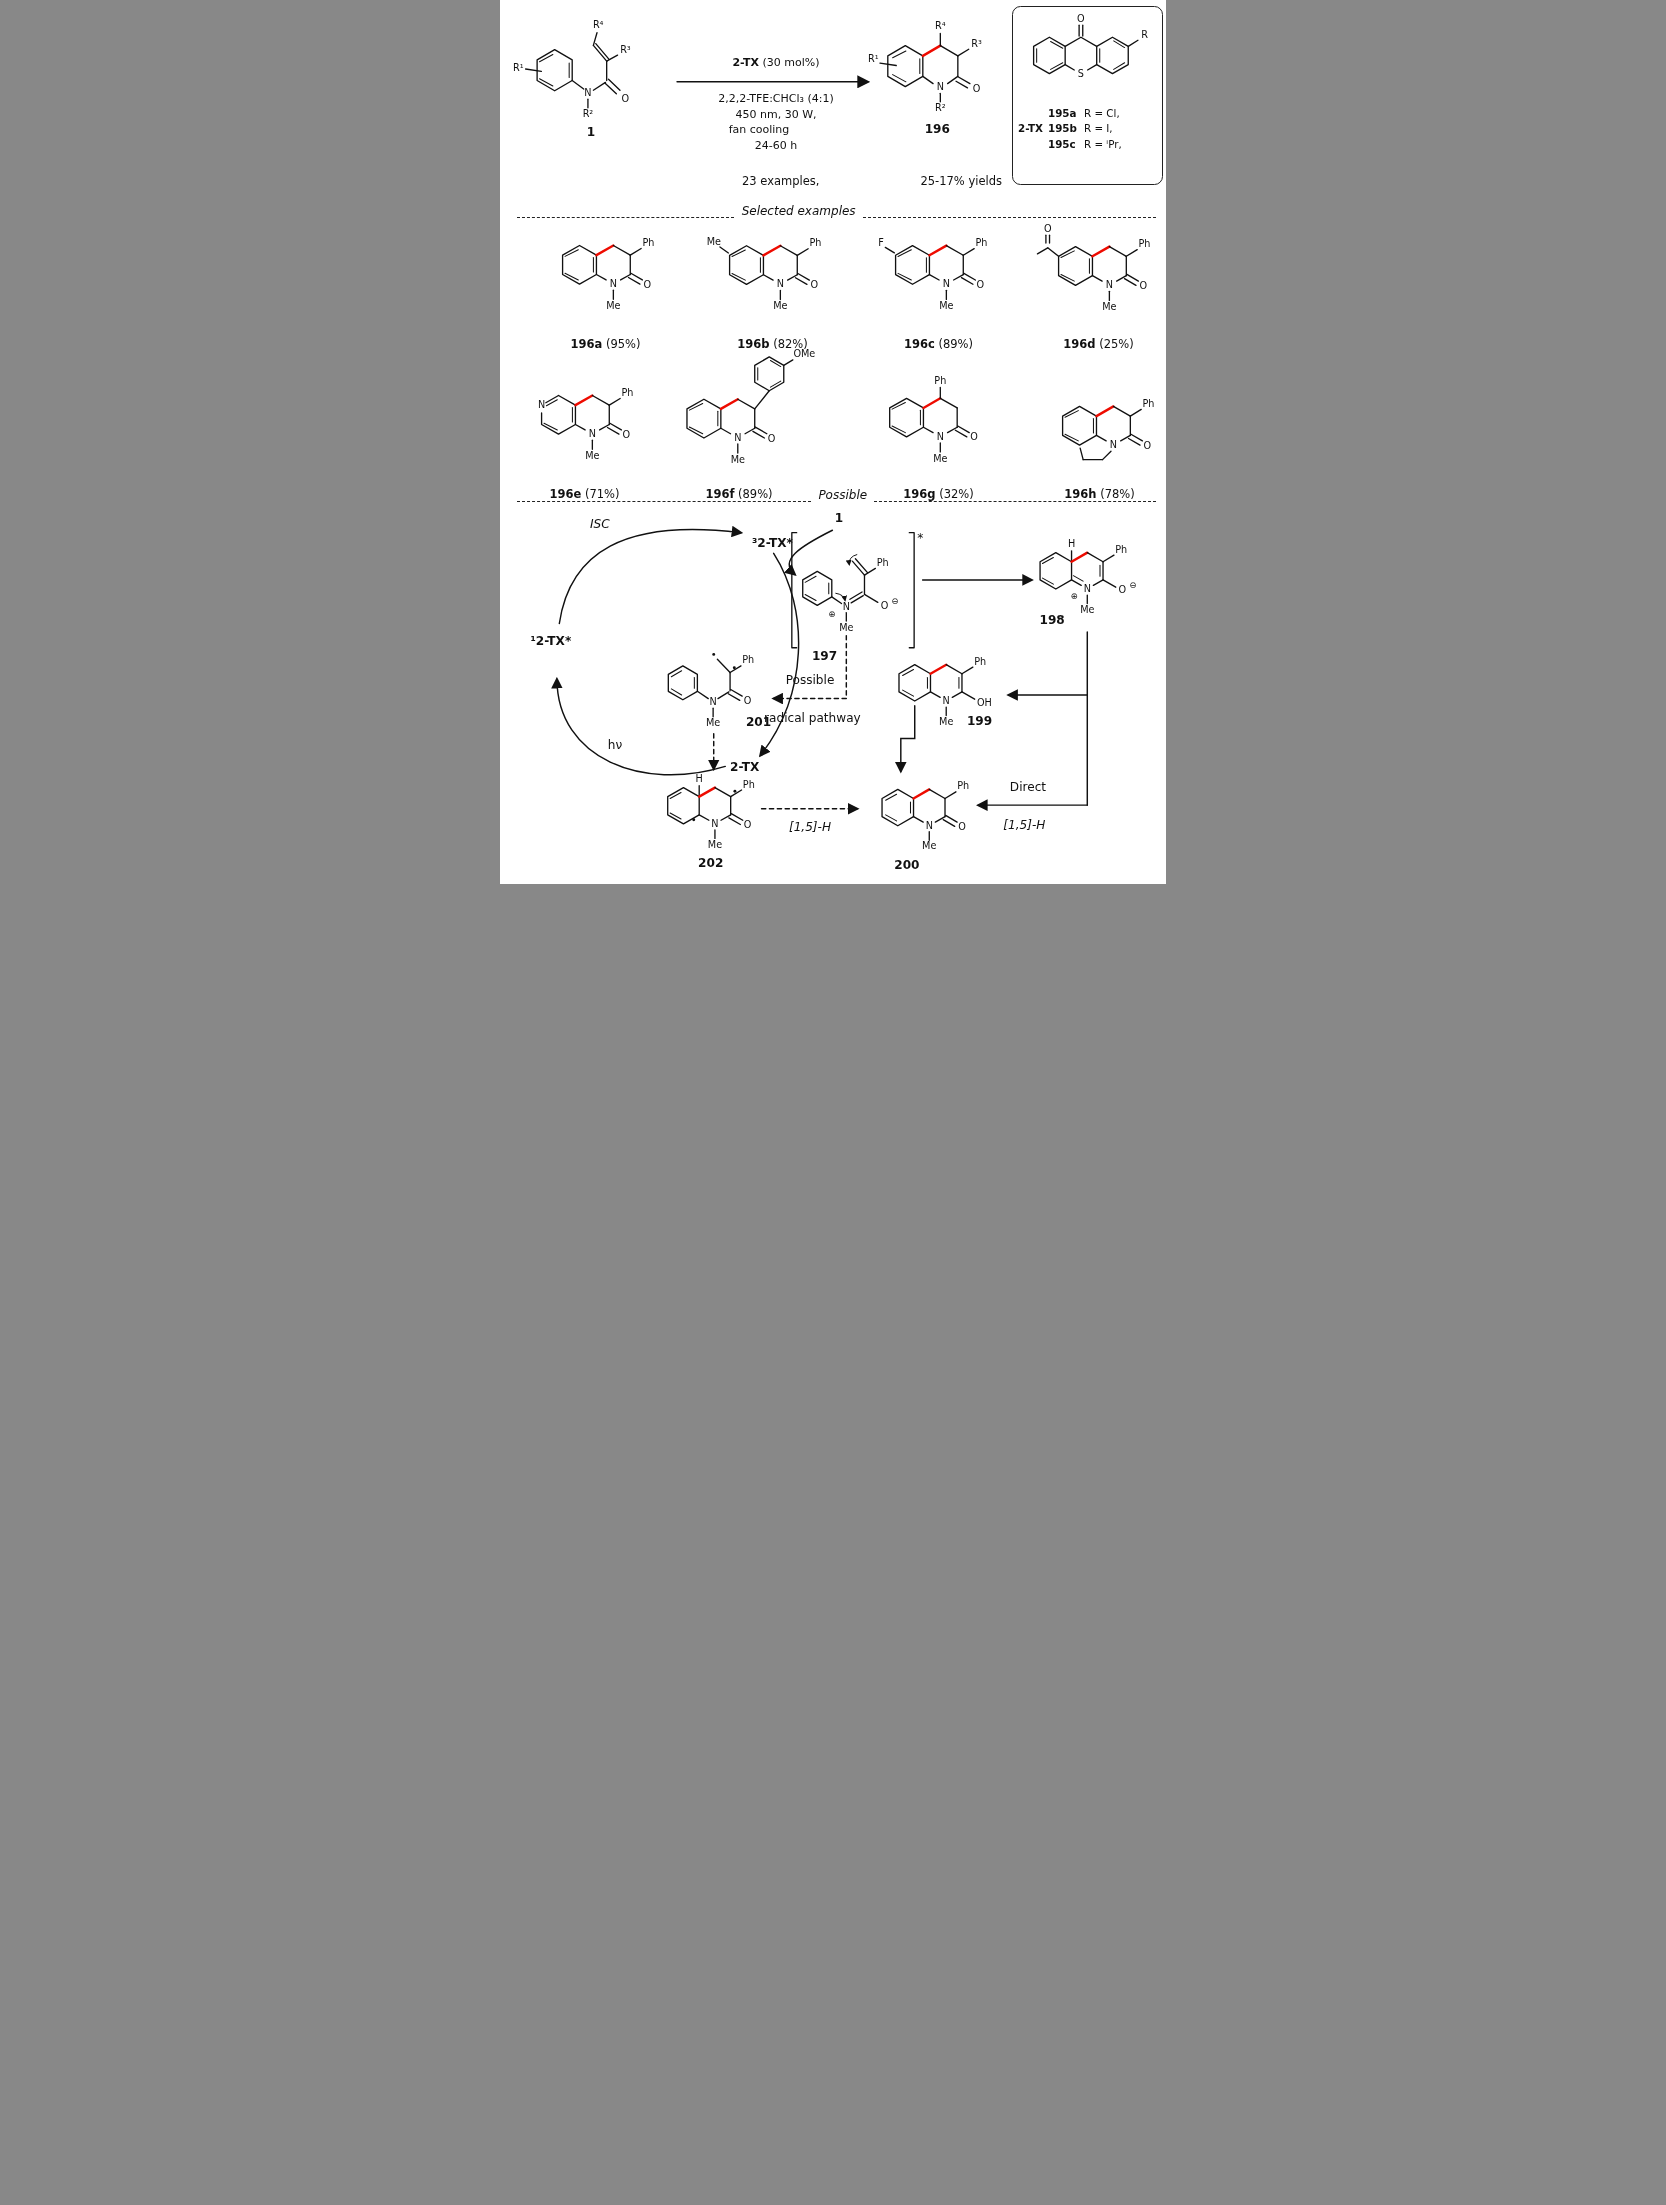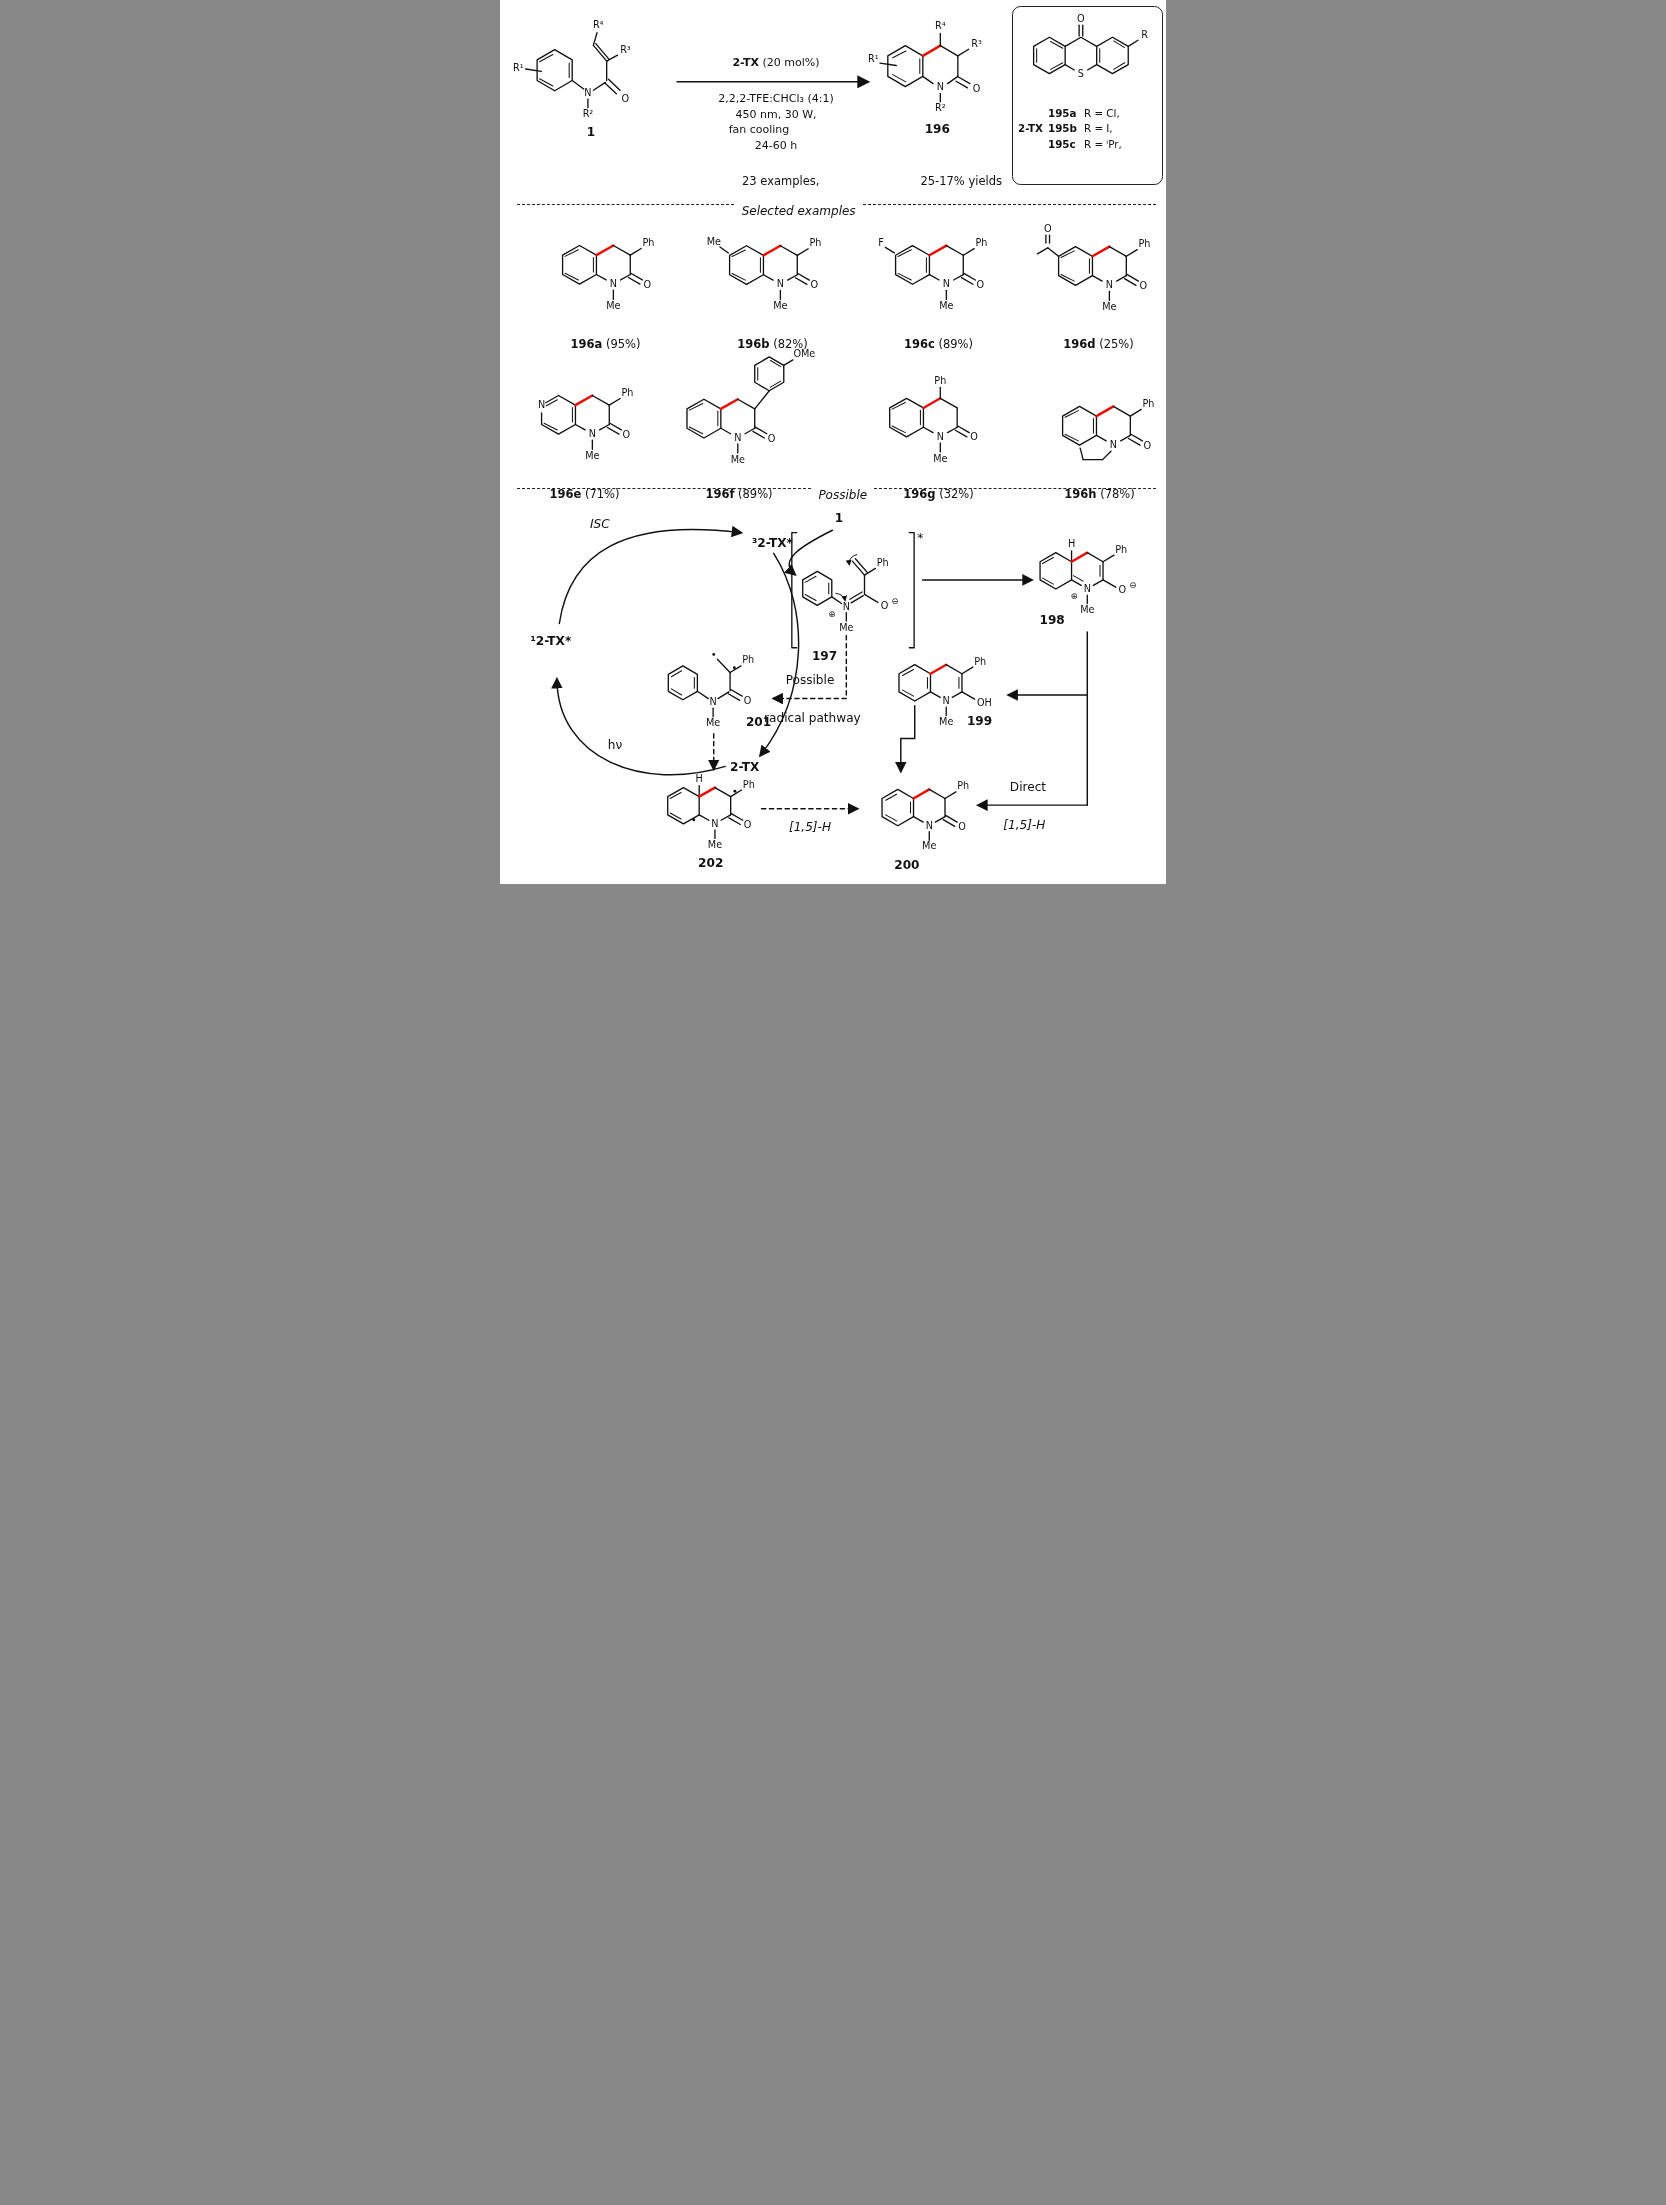--- a/index.html
+++ b/index.html
@@ -16,21 +16,21 @@
   .at{font-size:16px;text-anchor:middle}
   .sym{font-size:14px;text-anchor:middle}
   .lbl{font-size:20px;font-weight:bold;text-anchor:middle}
   .big{font-size:20px;text-anchor:middle}
   .bold{font-weight:bold}
   .it{font-style:italic}
   .cond{position:absolute;text-align:center;font-size:11px;line-height:15px}
   .exlbl{font-size:11.5px;text-align:center;margin-top:20px;white-space:nowrap}
   .ex{position:absolute;display:flex;flex-direction:column;align-items:center}
   .shold{display:flex;align-items:flex-end}
-  .divider{position:absolute;left:17px;right:9.7px;display:flex;align-items:flex-start;gap:7.3px}
+  .divider{position:absolute;left:17px;right:9.7px;display:flex;align-items:flex-end;gap:7.3px}
   .divider .dl{border-top:1.5px dashed #222;flex:1;height:0}
   .divider .txt{font-style:italic;font-size:12px;white-space:nowrap}
   #div1 .first{flex:0 0 34%}
   #div2 .first{flex:0 0 46%}
   #catbox{position:absolute;left:512px;top:6px;width:151px;height:179px;border:1.5px solid #222;
           border-radius:8.5px;box-sizing:border-box;padding-top:3.6px}
   .cbrow{display:grid;grid-template-columns:35px 36px auto;font-size:10.3px;line-height:15.7px;align-items:baseline}
   .cbrow .c1{text-align:center;font-weight:bold}
   .cbrow .c2{font-weight:bold}
   #summary{position:absolute;left:242px;top:174px;width:260px;display:flex;justify-content:space-between;gap:23px;font-size:11.5px}
@@ -59,21 +59,21 @@
     <path class="b" d="M166,103 L184,93"></path>
     <text class="at" x="197" y="89">R³</text>
     <path class="b" d="M166,103 L144,77"></path>
       <path class="b" d="M170,100 L148,74"></path>
     <path class="b" d="M144,77 L150,56"></path>
     <text class="at" x="152" y="48">R⁴</text>
     <text class="lbl" x="140" y="227">1</text>
   </svg>
 
   <div class="cond" style="left:173px;top:55px;width:206px">
-    <b>2-TX</b><span> (20 mol%)</span>
+    <b>2-TX</b><span> (30 mol%)</span>
   </div>
   <svg style="position:absolute;left:173px;top:74px" width="206" height="15.7" viewBox="0 0 340 26">
     <defs>
       <marker id="ah-rxn" viewBox="0 0 10 10" refX="8" refY="5" markerWidth="9" markerHeight="9" orient="auto">
           <path d="M0,0 L10,5 L0,10 z" fill="#111"></path>
         </marker>
     </defs>
     <path class="arr" d="M6,13 L322,13" marker-end="url(#ah-rxn)"></path>
   </svg>
   <div class="cond" style="left:173px;top:91px;width:206px">2,2,2-TFE:CHCl₃ (4:1)</div>

